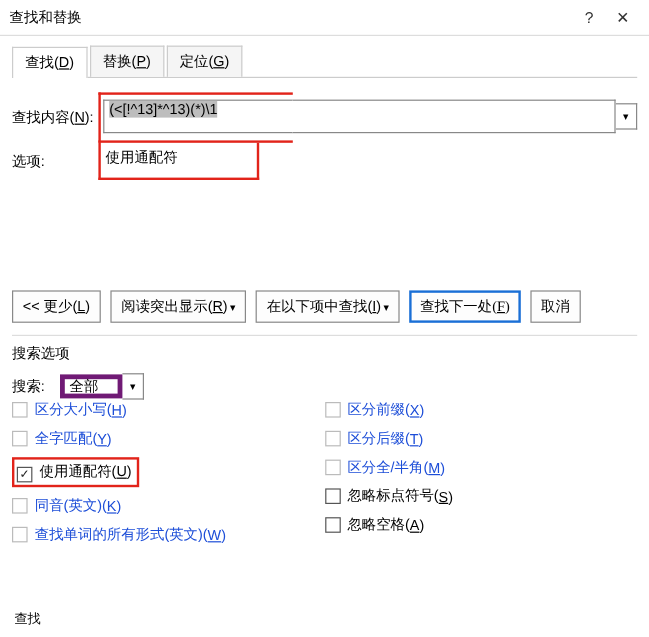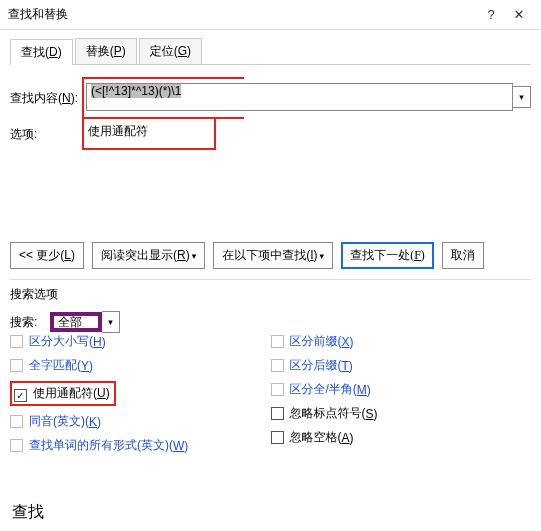--- a/index.html
+++ b/index.html
@@ -30,21 +30,21 @@
 .select { border: 4px solid #701a75; height: 20px; display: flex; align-items: center; padding: 0 4px; min-width: 52px; }
 .select-arrow { border: 1px solid #888; border-left: none; height: 22px; width: 18px; display: flex; align-items: center; justify-content: center; font-size: 9px; cursor: default; }
 .checks { display: flex; }
 .check-col { flex: 1; }
 .check-row { display: flex; align-items: center; margin-bottom: 7px; font-size: 12px; }
 .check-row.disabled { color: #1d4ed8; }
 .chk { width: 13px; height: 13px; border: 1px solid #555; margin-right: 6px; display: flex; align-items: center; justify-content: center; font-size: 10px; line-height: 1; }
 .chk.disabled { border-color: #bbb; }
 .chk.checked::before { content: "✓"; font-size: 10px; color: #222; }
 .hl-check { border: 2px solid #e2231a; padding: 2px 4px 2px 2px; display: inline-flex; align-items: flex-end; }
-.footer-label { position: absolute; bottom: 8px; left: 12px; font-size: 16px; }
+.footer-label { position: absolute; bottom: 8px; left: 12px; font-size: 11px; }
 .hr { border: none; border-top: 1px solid #ddd; margin: 2px 0 6px 0; }
 </style>
 </head>
 <body>
 
 <div class="titlebar">
   <div class="titlebar-title">查找和替换</div>
   <div class="titlebar-btn">?</div>
   <div class="titlebar-btn">✕</div>
 </div>

